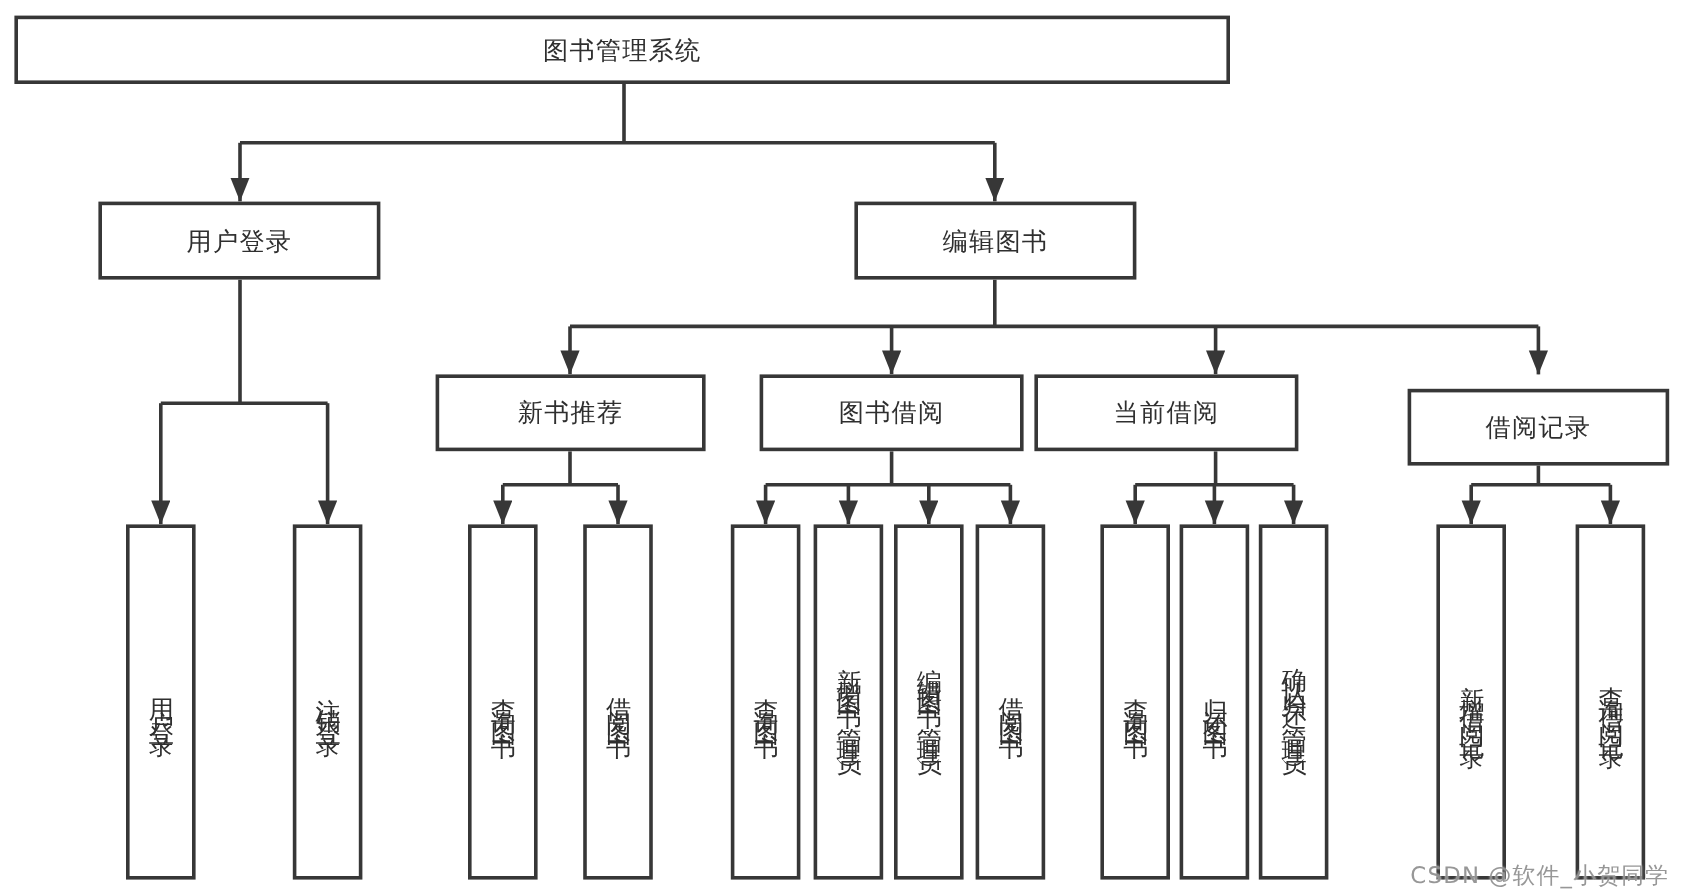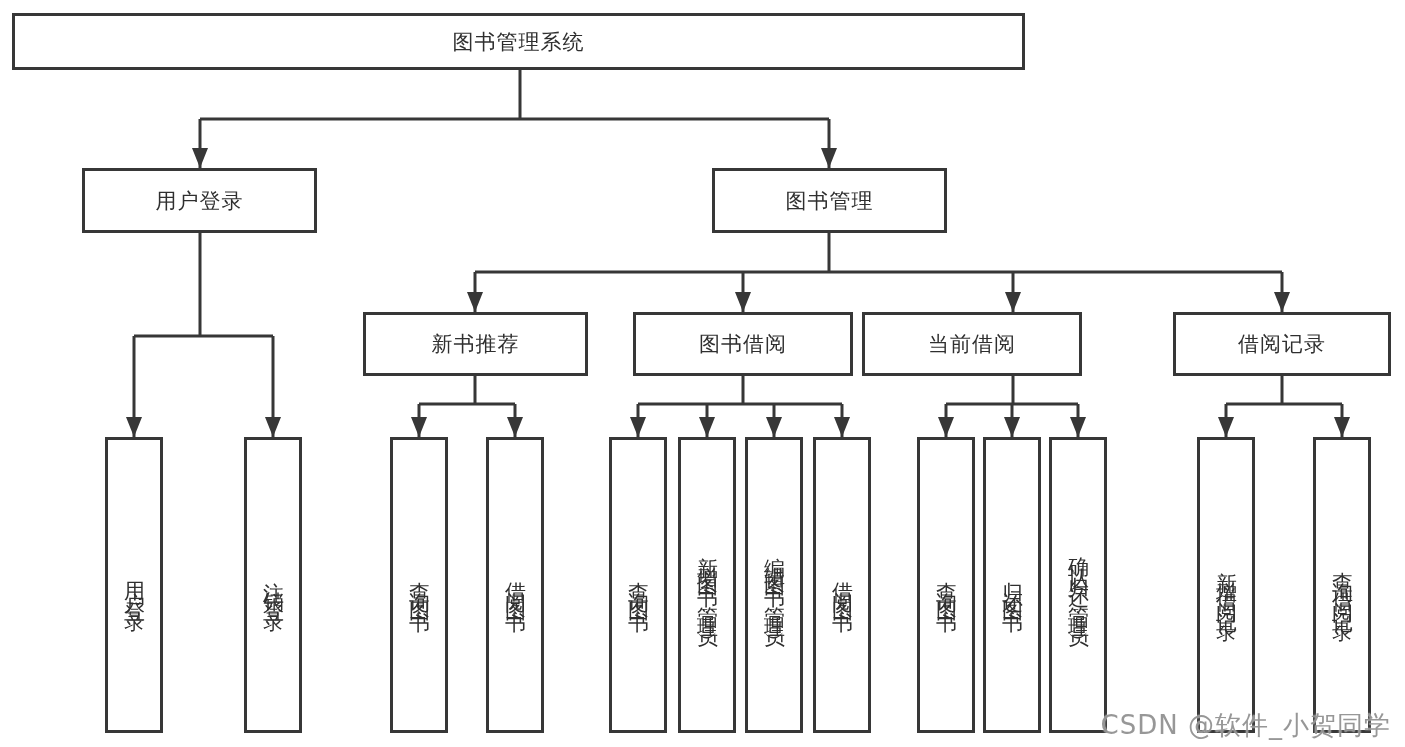--- a/index.html
+++ b/index.html
@@ -49,41 +49,41 @@
     font-size: 21px;
   }
   .root    { left: 12px;  top: 13px;  width: 1013px; height: 57px; }
   .l2      { top: 168px; height: 65px; width: 235px; }
   .l2.a    { left: 82px; }
   .l2.b    { left: 712px; }
   .l3      { top: 312px; height: 64px; }
   .l3.c1   { left: 363px;  width: 225px; }
   .l3.c2   { left: 633px;  width: 220px; }
   .l3.c3   { left: 862px;  width: 220px; }
-  .l3.c4   { left: 1173px; width: 218px; }
+  .l3.c4   { left: 1173px; width: 218px; margin-top: 12px; }
   .x105  { left: 105px; }
   .x244  { left: 244px; }
   .x390  { left: 390px; }
   .x486  { left: 486px; }
   .x609  { left: 609px; }
   .x678  { left: 678px; }
   .x745  { left: 745px; }
   .x813  { left: 813px; }
   .x917  { left: 917px; }
   .x983  { left: 983px; }
   .x1049 { left: 1049px; }
   .x1197 { left: 1197px; }
   .x1313 { left: 1313px; }
   .watermark {
     position: absolute;
     right: 14px;
     bottom: 4px;
     z-index: 2;
     color: rgba(140, 140, 140, 0.9);
-    font-size: 26px;
+    font-size: 19px;
     letter-spacing: 1px;
     text-shadow: 0 0 2px #ffffff;
     white-space: nowrap;
   }
 </style>
 </head>
 <body>
 
 <div class="canvas">
 
@@ -124,21 +124,21 @@
     <line x1="1078" y1="404" x2="1078" y2="437" stroke="#373737" stroke-width="3" marker-end="url(#arrow)"></line>
 
     <path d="M1282,376 V404 M1226,404 H1342" stroke="#373737" stroke-width="3" fill="none"></path>
     <line x1="1226" y1="404" x2="1226" y2="437" stroke="#373737" stroke-width="3" marker-end="url(#arrow)"></line>
     <line x1="1342" y1="404" x2="1342" y2="437" stroke="#373737" stroke-width="3" marker-end="url(#arrow)"></line>
   </svg>
 
   <div class="node h root">图书管理系统</div>
 
   <div class="node h l2 a">用户登录</div>
-  <div class="node h l2 b">图书管理</div>
+  <div class="node h l2 b">编辑图书</div>
 
   <div class="node h l3 c2">图书借阅</div>
   <div class="node h l3 c1">新书推荐</div>
   <div class="node h l3 c3">当前借阅</div>
   <div class="node h l3 c4">借阅记录</div>
 
   <div class="node leaf x105">用户登录</div>
   <div class="node leaf x244">注销登录</div>
 
   <div class="node leaf x390">查询图书</div>

